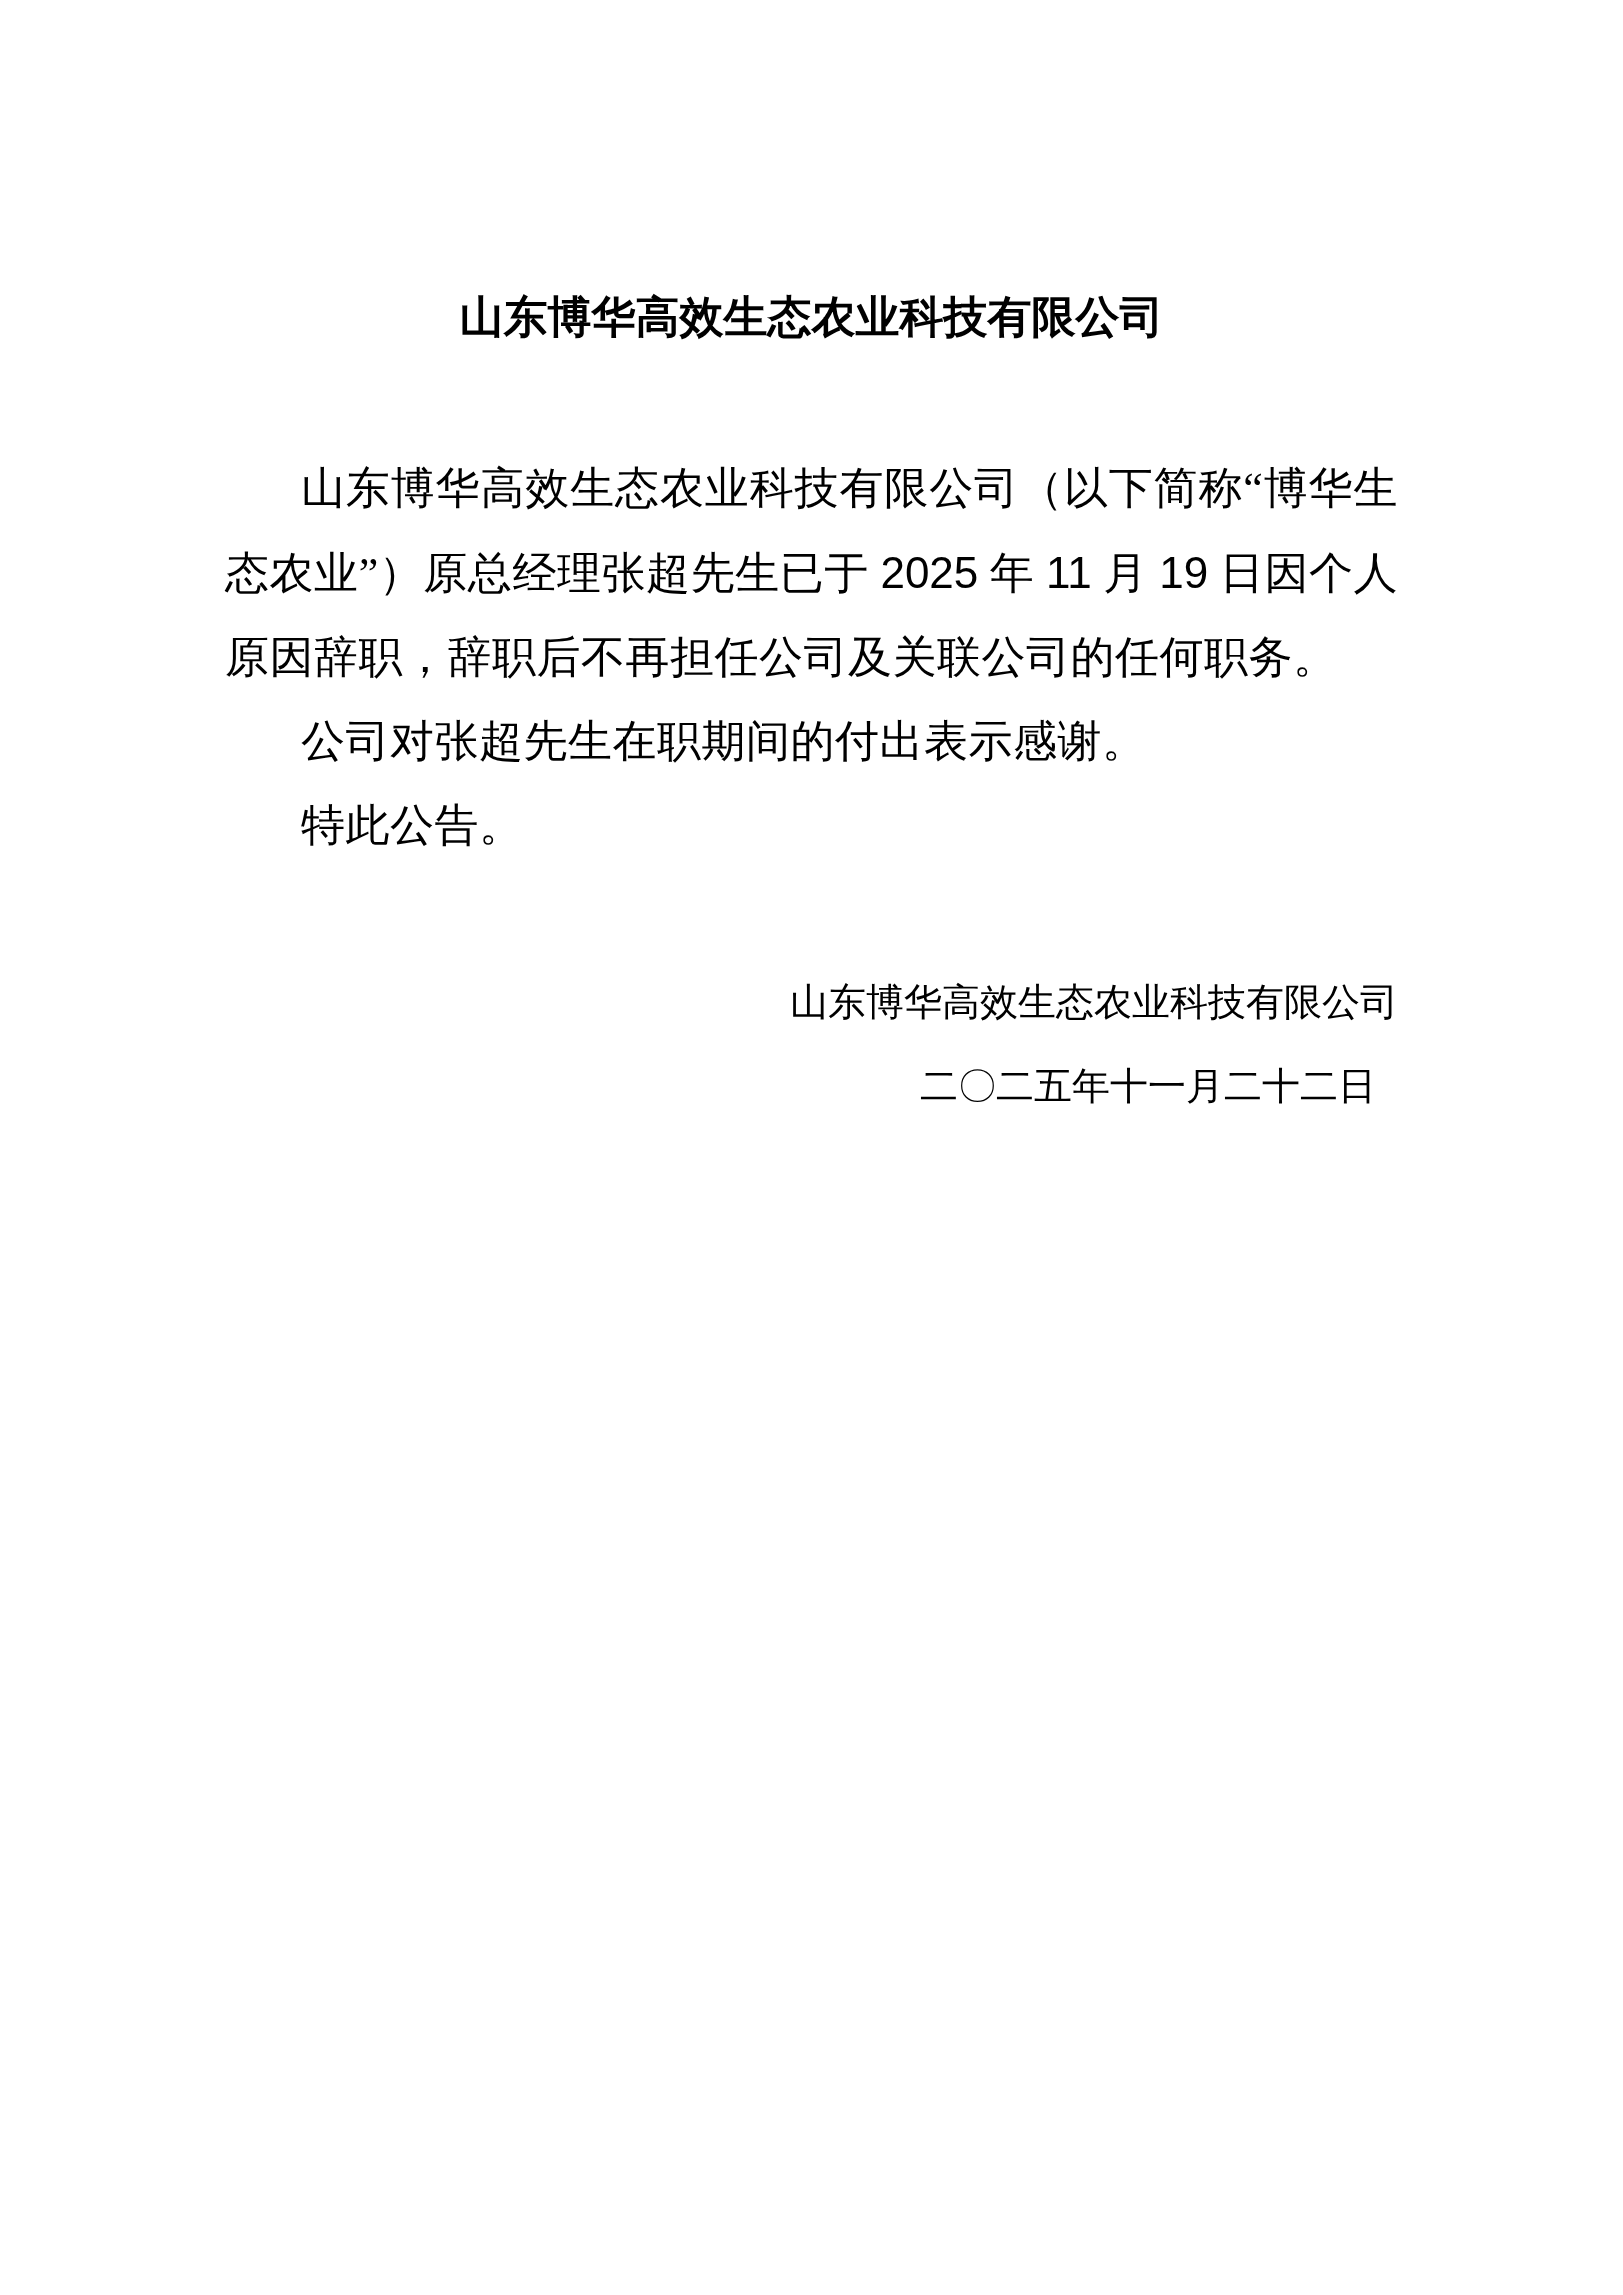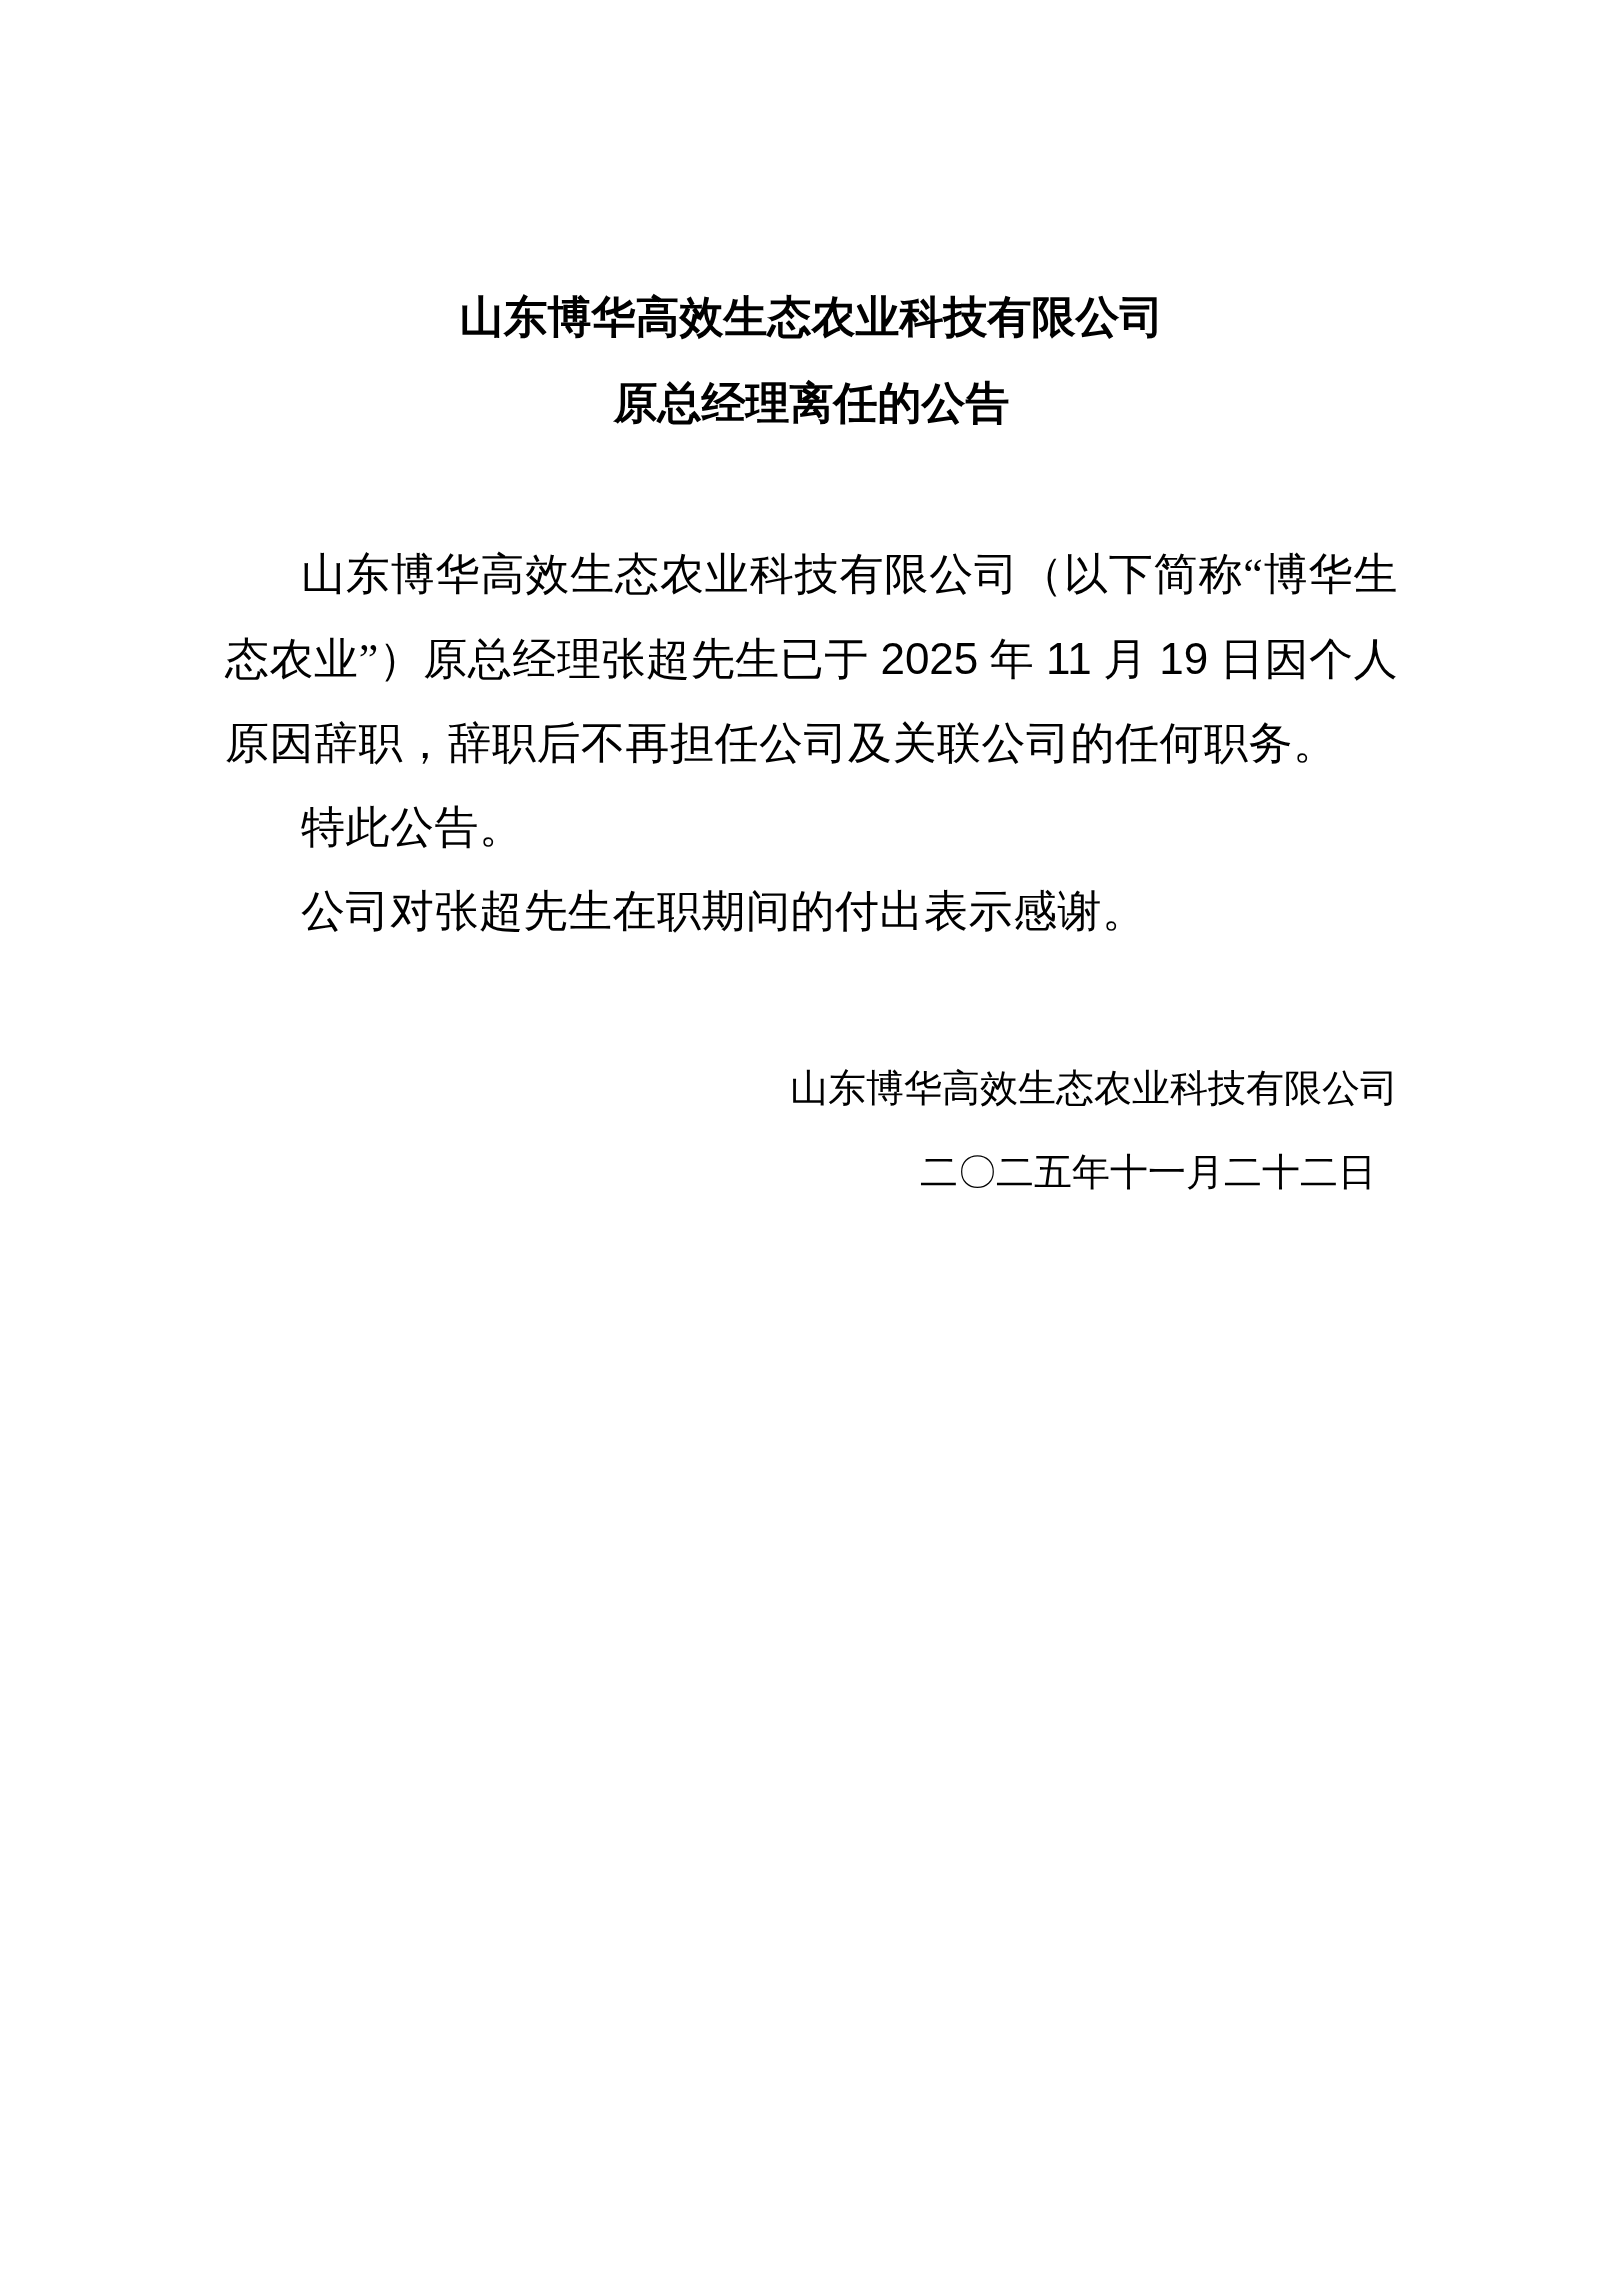--- a/index.html
+++ b/index.html
@@ -54,26 +54,25 @@
     padding-right: 22px;
   }
 </style>
 </head>
 <body>
 
 <div class="page">
 
   <h1 class="doc-title">山东博华高效生态农业科技有限公司</h1>
 
-  <h1 class="doc-title">原总经理离任的公告</h1>
 
   <p class="body-para first"><span>山东博华高效生态农业科技有限公司（以下简称“博华生态农业”）原总经理张超先生已于 </span><span class="latin-num">2025</span><span> 年 </span><span class="latin-num">11</span><span> 月 </span><span class="latin-num">19</span><span> 日因个人原因辞职，辞职后不再担任公司及关联公司的任何职务。</span></p>
 
+  <p class="body-para">公司对张超先生在职期间的付出表示感谢。</p>
+
   <p class="body-para">特此公告。</p>
-
-  <p class="body-para">公司对张超先生在职期间的付出表示感谢。</p>
 
   <p class="sig-line sig-company">山东博华高效生态农业科技有限公司</p>
 
   <p class="sig-line sig-date">二〇二五年十一月二十二日</p>
 
 </div>
 
 
 </body></html>

